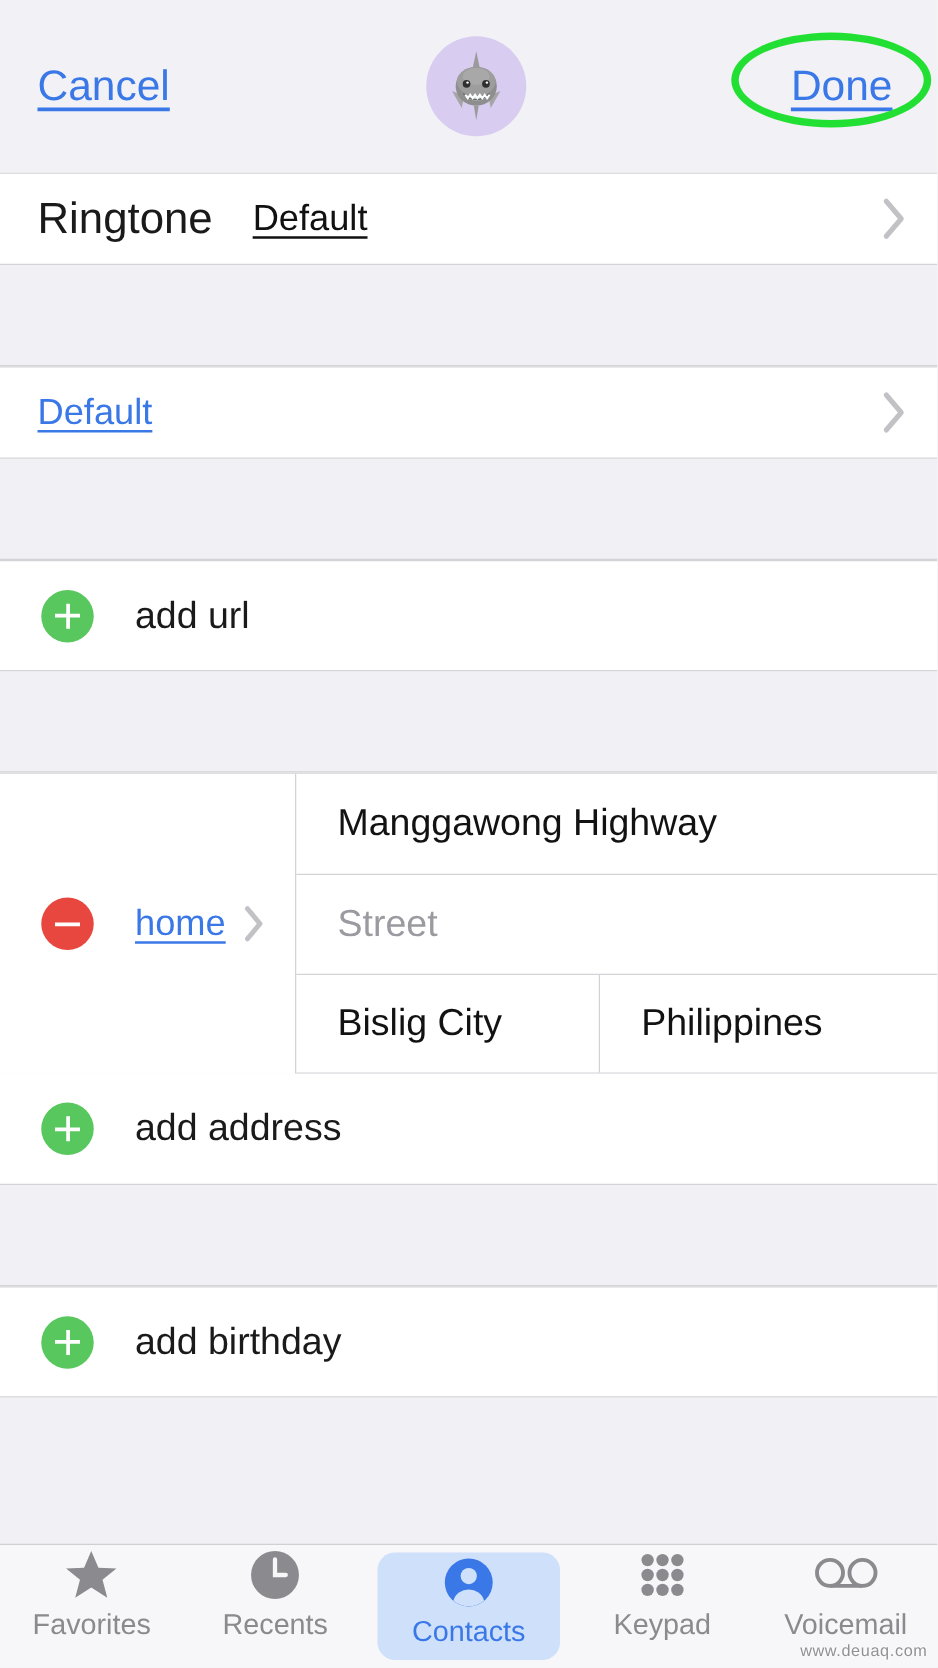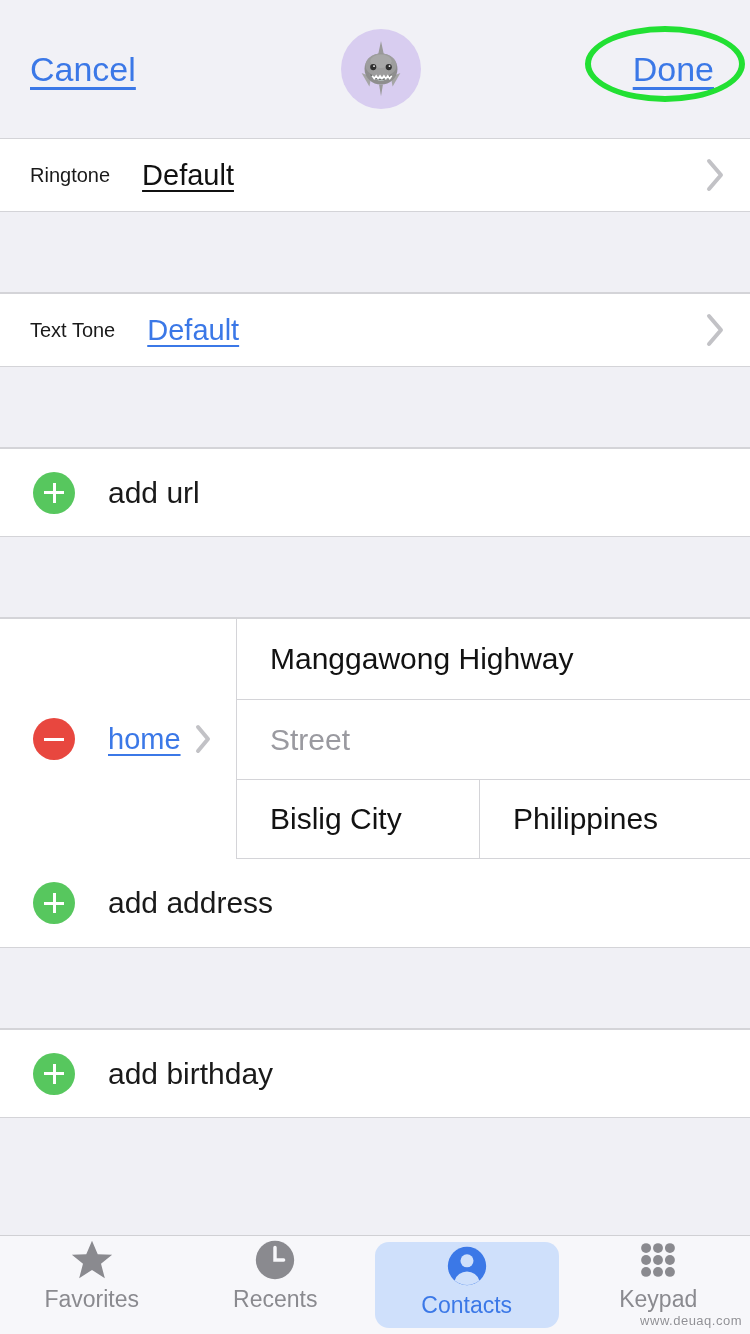--- a/index.html
+++ b/index.html
@@ -108,21 +108,21 @@
   }
   .gap-80 { height: 81px; }
 
   .row-tone {
     height: 74px;
     padding-left: 30px;
     padding-right: 24px;
   }
 
   .tone-label {
-    font-size: 20px;
+    font-size: 35px;
     color: #1a1a1a;
     margin-right: 32px;
   }
 
   .tone-value {
     font-size: 29px;
     text-decoration: underline;
     text-underline-offset: 5px;
     text-decoration-thickness: 2px;
   }
@@ -369,21 +369,20 @@
       <span class="chevron">
         <svg width="20" height="34" viewBox="0 0 20 34">
           <path d="M3 3 L15 17 L3 31" fill="none" stroke="#c2c2c6" stroke-width="4" stroke-linecap="round" stroke-linejoin="round"></path>
         </svg>
       </span>
     </div>
 
     <div class="gap gap-80"></div>
 
     <div class="row row-tone">
-      <span class="tone-label">Text Tone</span>
       <span class="tone-value link">Default</span>
       <span class="chevron">
         <svg width="20" height="34" viewBox="0 0 20 34">
           <path d="M3 3 L15 17 L3 31" fill="none" stroke="#c2c2c6" stroke-width="4" stroke-linecap="round" stroke-linejoin="round"></path>
         </svg>
       </span>
     </div>
 
     <div class="gap gap-80"></div>
 
@@ -487,17 +486,27 @@
           <circle cx="12" cy="12" r="2.7" fill="#8a8a8f"></circle>
           <circle cx="18.5" cy="12" r="2.7" fill="#8a8a8f"></circle>
           <circle cx="5.5" cy="18.5" r="2.7" fill="#8a8a8f"></circle>
           <circle cx="12" cy="18.5" r="2.7" fill="#8a8a8f"></circle>
           <circle cx="18.5" cy="18.5" r="2.7" fill="#8a8a8f"></circle>
         </svg>
       </span>
       <span class="tab-label">Keypad</span>
     </div>
 
+    <div class="tab">
+      <span class="tab-icon">
+        <svg width="52" height="40" viewBox="0 0 30 18">
+          <circle cx="7.5" cy="8" r="6" fill="none" stroke="#8a8a8f" stroke-width="1.8"></circle>
+          <circle cx="22.5" cy="8" r="6" fill="none" stroke="#8a8a8f" stroke-width="1.8"></circle>
+          <line x1="7.5" y1="14" x2="22.5" y2="14" stroke="#8a8a8f" stroke-width="1.8"></line>
+        </svg>
+      </span>
+      <span class="tab-label">Voicemail</span>
+    </div>
 
     <span class="watermark">www.deuaq.com</span>
   </div>
 
 </div>
 
 </body></html>

